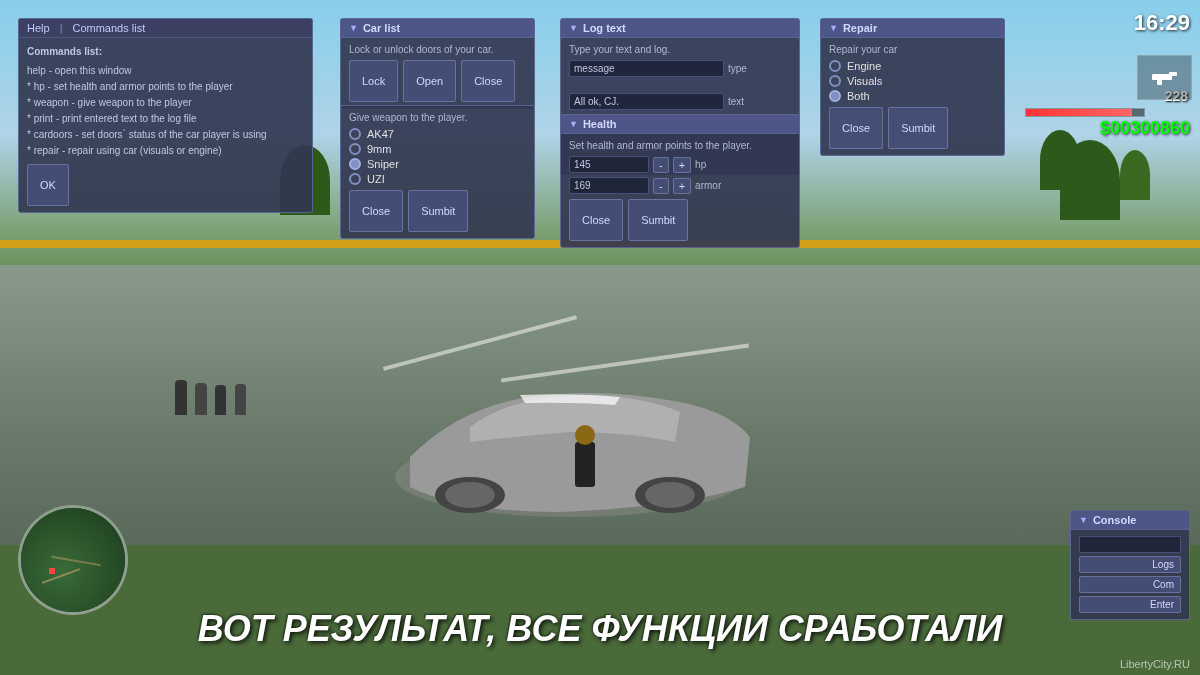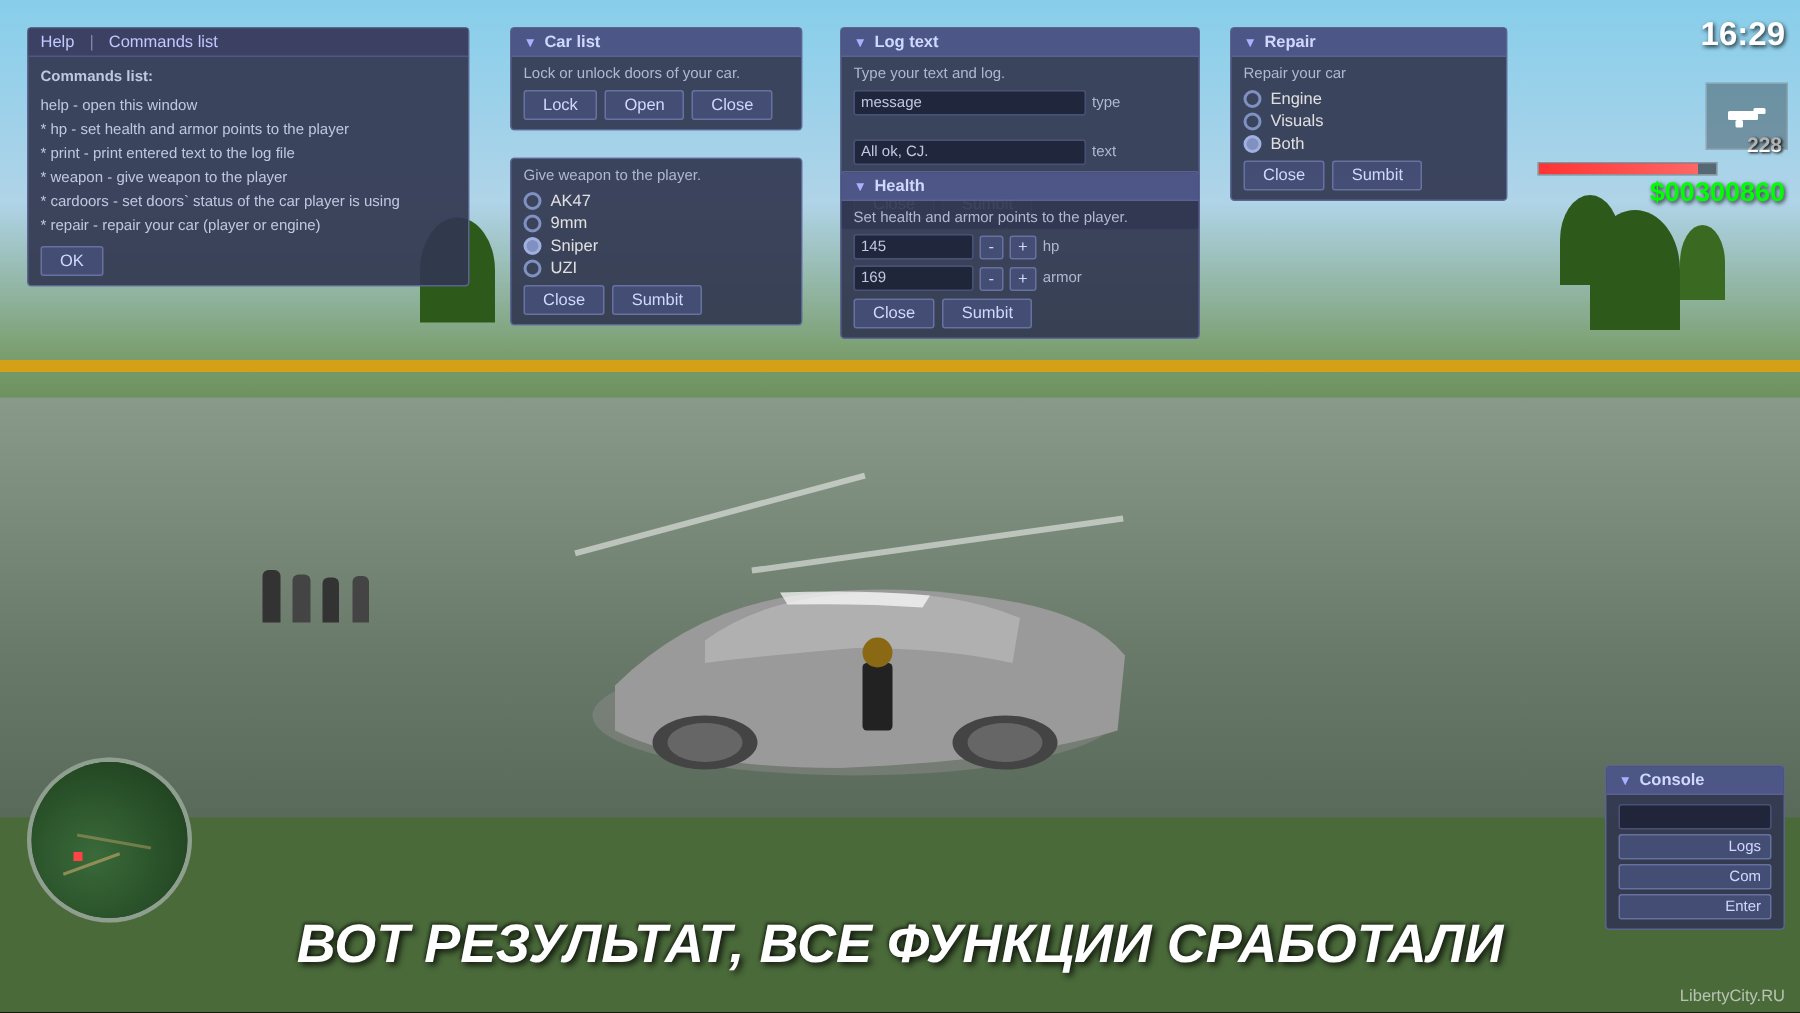--- a/index.html
+++ b/index.html
@@ -127,21 +127,21 @@
       margin-bottom: 5px;
     }
 
     .panel-buttons {
       display: flex;
       gap: 5px;
       margin-top: 5px;
     }
 
     .btn {
-      padding: 3px 12px;
+      padding: 14px 12px;
       background: rgba(70, 80, 120, 0.9);
       border: 1px solid rgba(120, 130, 180, 0.7);
       border-radius: 2px;
       color: #d0d8ff;
       font-size: 11px;
       cursor: pointer;
     }
 
     
     #panel-help {
@@ -420,24 +420,24 @@
 <div class="ui-panel" id="panel-help">
   <div class="help-title">
     <span>Help</span>
     <span style="opacity:0.5;">|</span>
     <span>Commands list</span>
   </div>
   <div class="help-body">
     <div class="cmd-list-title">Commands list:</div>
     <div>help - open this window</div>
     <div>* hp - set health and armor points to the player</div>
+    <div>* weapon - give weapon to the player</div>
     <div>* print - print entered text to the log file</div>
-    <div>* weapon - give weapon to the player</div>
     <div>* cardoors - set doors` status of the car player is using</div>
-    <div>* repair - repair your car (player or engine)</div>
+    <div>* repair - repair using car (visuals or engine)</div>
     <div style="margin-top:5px;">
       <button class="btn">OK</button>
     </div>
   </div>
 </div>
 
 <div class="ui-panel" id="panel-cardoors">
   <div class="panel-title-bar">Car list</div>
   <div class="panel-content">
     <div class="panel-subtitle">Lock or unlock doors of your car.</div>

